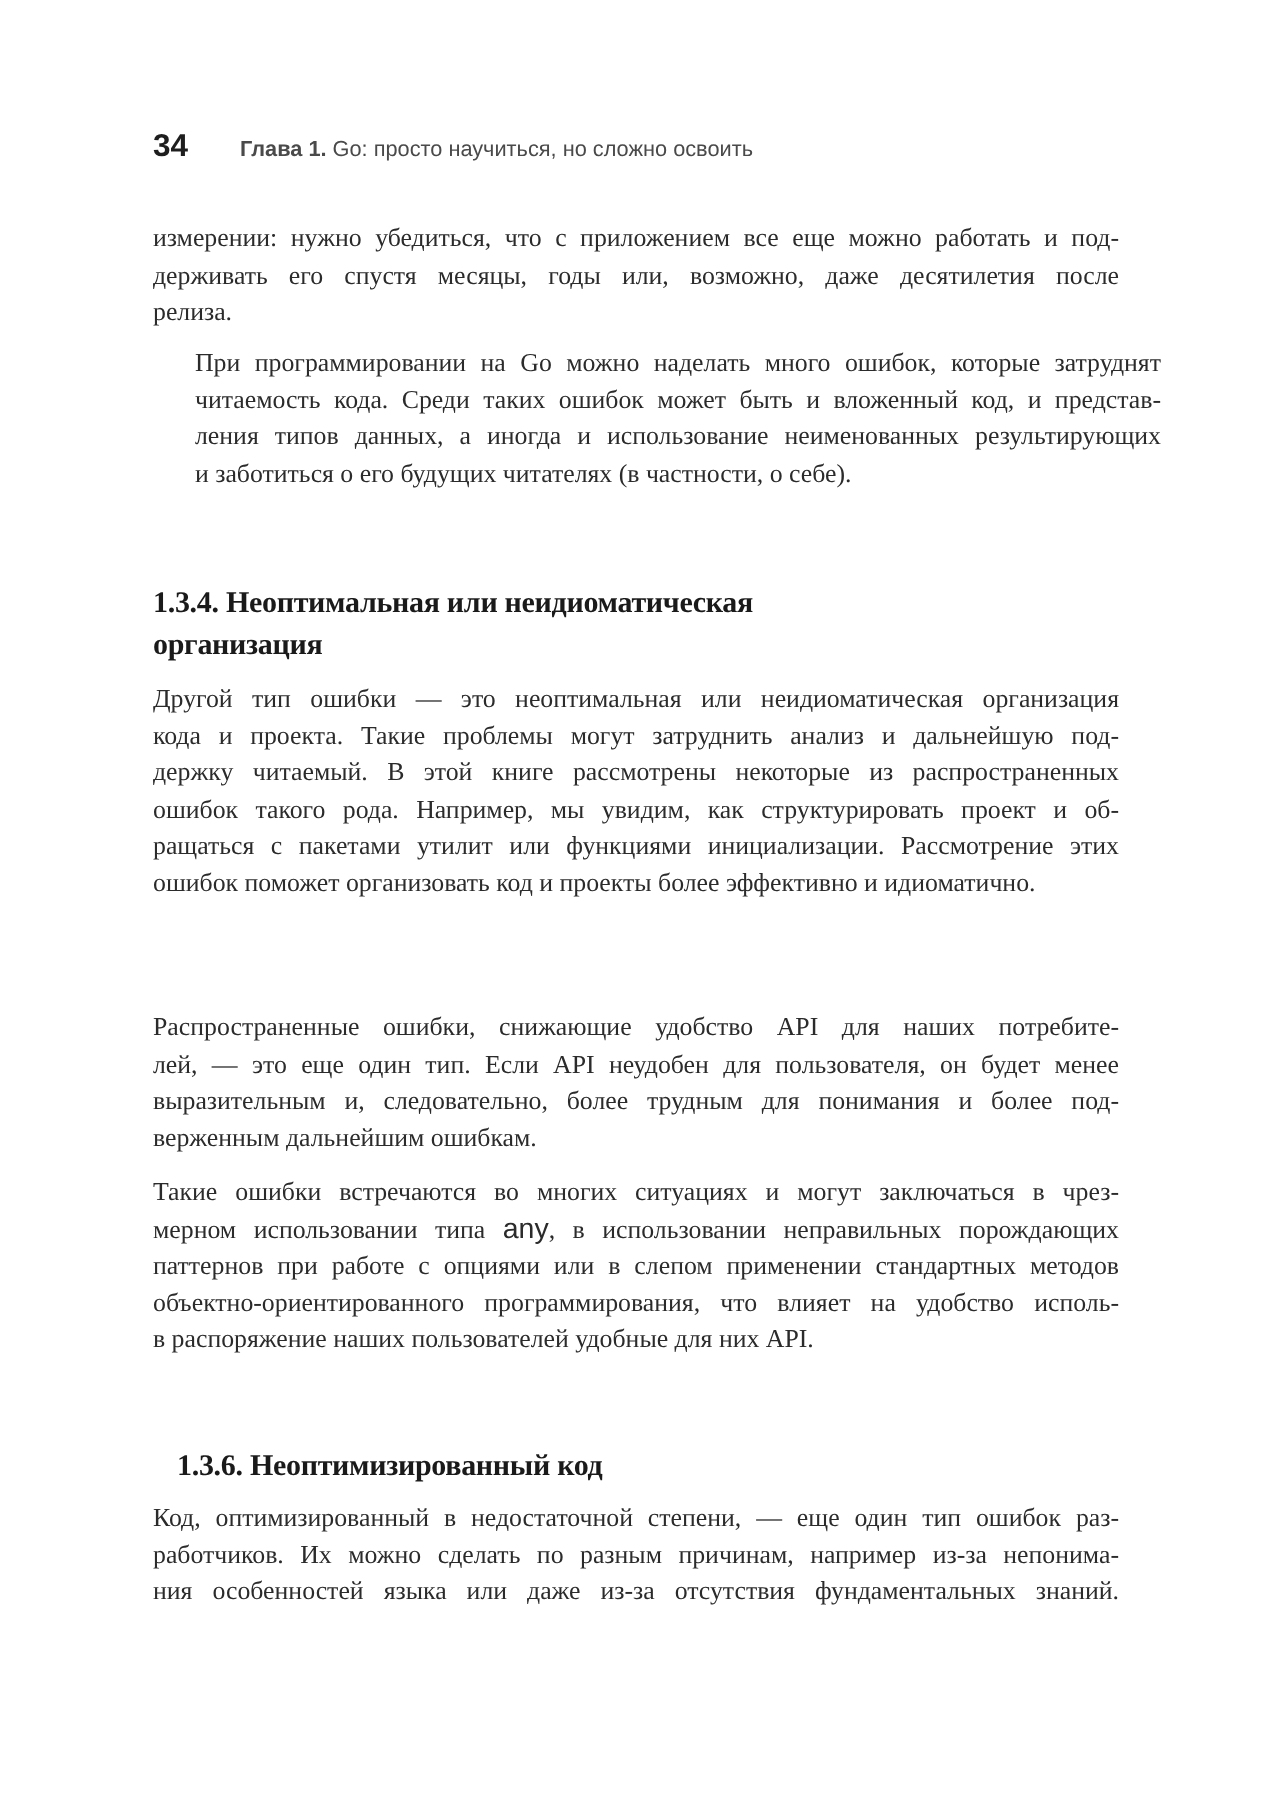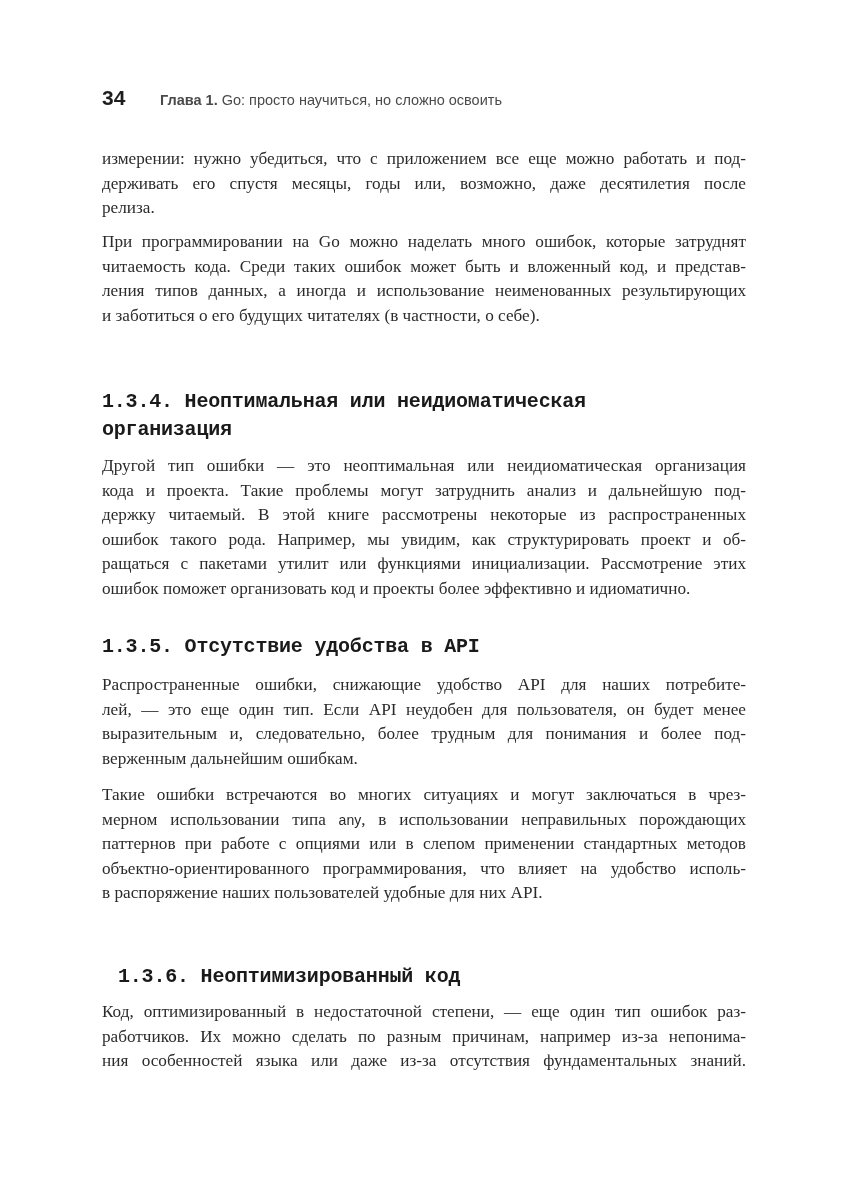--- a/index.html
+++ b/index.html
@@ -3,65 +3,62 @@
 <meta charset="utf-8">
 <style>
   html, body { margin: 0; padding: 0; background: #ffffff; }
   body { width: 849px; height: 1200px; position: relative; overflow: hidden; }
   .page { position: absolute; left: 0; top: 0; width: 789px; height: 1200px; background: #fff; }
   .running-head { position: absolute; left: 102px; top: 86px; height: 26px; display: flex; align-items: baseline; font-family: "Liberation Sans", sans-serif; }
   .page-num { font-size: 21px; font-weight: bold; color: #1e1e1e; width: 58px; }
   .chapter { font-size: 14.5px; color: #4a4a4a; }
   .chapter .lbl { font-weight: bold; }
   .body-text { position: absolute; left: 102px; width: 644px; font-family: "Liberation Serif", serif; font-size: 17.2px; line-height: 24.6px; color: #2b2b2b; text-align: justify; hyphens: manual; margin: 0; }
-  .h { position: absolute; left: 102px; width: 644px; font-family: Liberation Mono, monospace; font-weight: bold; font-size: 20px; line-height: 28px; color: #1a1a1a; margin: 0; letter-spacing: -0.2px; }
-  code.inline { font-family: "Liberation Sans", sans-serif; font-size: 14px; }
+  .h { position: absolute; left: 102px; width: 644px; font-family: Liberation Serif, serif; font-weight: bold; font-size: 20px; line-height: 28px; color: #1a1a1a; margin: 0; letter-spacing: -0.2px; }
+  code.inline { font-family: "Liberation Sans", sans-serif; font-size: 19px; }
   .line { display: block; text-align: justify; text-align-last: justify; }
   .line.last { text-align-last: left; }
 </style>
 </head>
 <body>
 
 <div class="page">
 
   <div class="running-head">
     <span class="page-num">34</span>
     <span class="chapter"><span class="lbl">Глава 1.</span> <span>Go: просто научиться, но сложно освоить</span></span>
   </div>
 
   <p class="body-text" style="top:147px;">
     <span class="line">измерении: нужно убедиться, что с приложением все еще можно работать и под-</span>
     <span class="line">держивать его спустя месяцы, годы или, возможно, даже десятилетия после</span>
     <span class="line last">релиза.</span>
   </p>
 
-  <p class="body-text" style="top:230px;">
+  <p class="body-text" style="top:230px;margin-left:28px;">
     <span class="line">При программировании на Go можно наделать много ошибок, которые затруднят</span>
     <span class="line">читаемость кода. Среди таких ошибок может быть и вложенный код, и представ-</span>
     <span class="line">ления типов данных, а иногда и использование неименованных результирующих</span>
     <span class="line last">и заботиться о его будущих читателях (в частности, о себе).</span>
   </p>
 
   <h2 class="h" style="top:388px;">
     <span style="display:block">1.3.4. Неоптимальная или неидиоматическая</span>
     <span style="display:block">организация</span>
   </h2>
 
   <p class="body-text" style="top:454px;">
     <span class="line">Другой тип ошибки — это неоптимальная или неидиоматическая организация</span>
     <span class="line">кода и проекта. Такие проблемы могут затруднить анализ и дальнейшую под-</span>
     <span class="line">держку читаемый. В этой книге рассмотрены некоторые из распространенных</span>
     <span class="line">ошибок такого рода. Например, мы увидим, как структурировать проект и об-</span>
     <span class="line">ращаться с пакетами утилит или функциями инициализации. Рассмотрение этих</span>
     <span class="line last">ошибок поможет организовать код и проекты более эффективно и идиоматично.</span>
   </p>
 
-  <h2 class="h" style="top:633px;">
-    <span style="display:block">1.3.5. Отсутствие удобства в API</span>
-  </h2>
 
   <p class="body-text" style="top:673px;">
     <span class="line">Распространенные ошибки, снижающие удобство API для наших потребите-</span>
     <span class="line">лей, — это еще один тип. Если API неудобен для пользователя, он будет менее</span>
     <span class="line">выразительным и, следовательно, более трудным для понимания и более под-</span>
     <span class="line last">верженным дальнейшим ошибкам.</span>
   </p>
 
   <p class="body-text" style="top:783px;">
     <span class="line">Такие ошибки встречаются во многих ситуациях и могут заключаться в чрез-</span>

